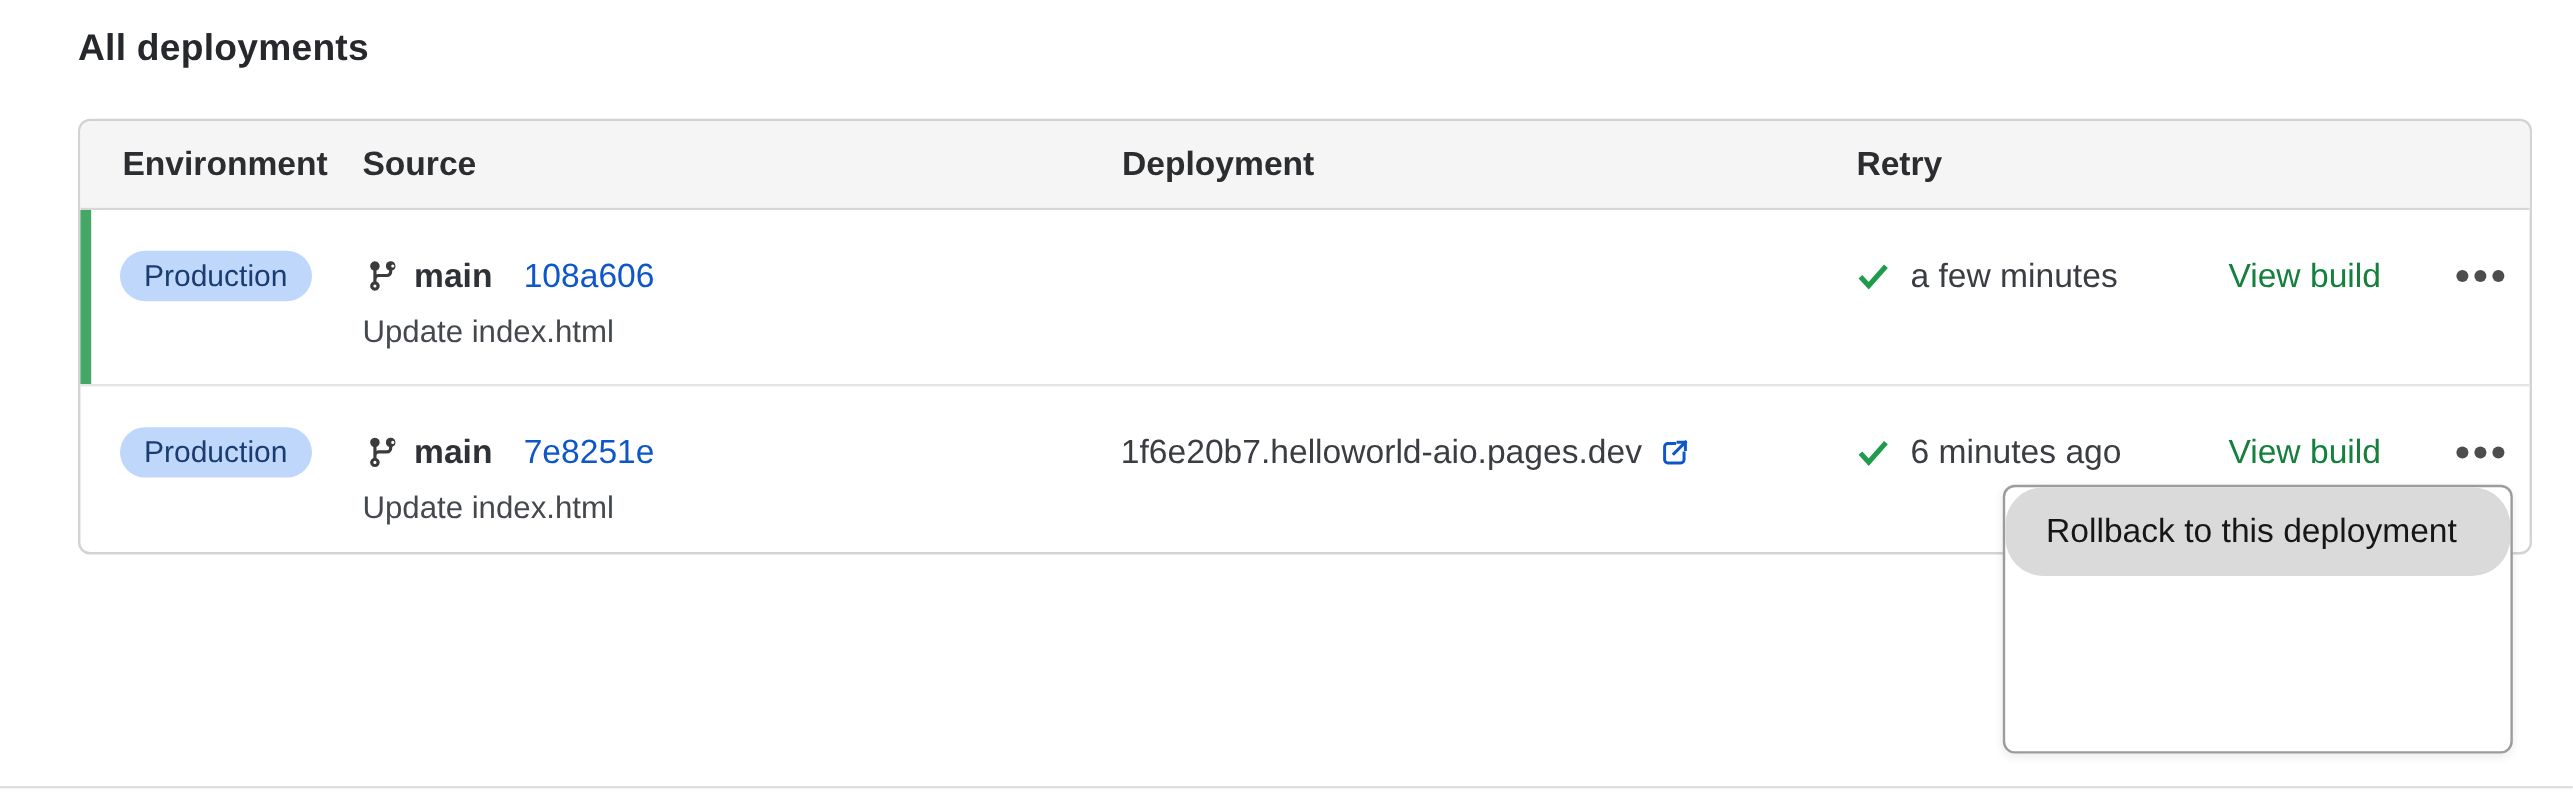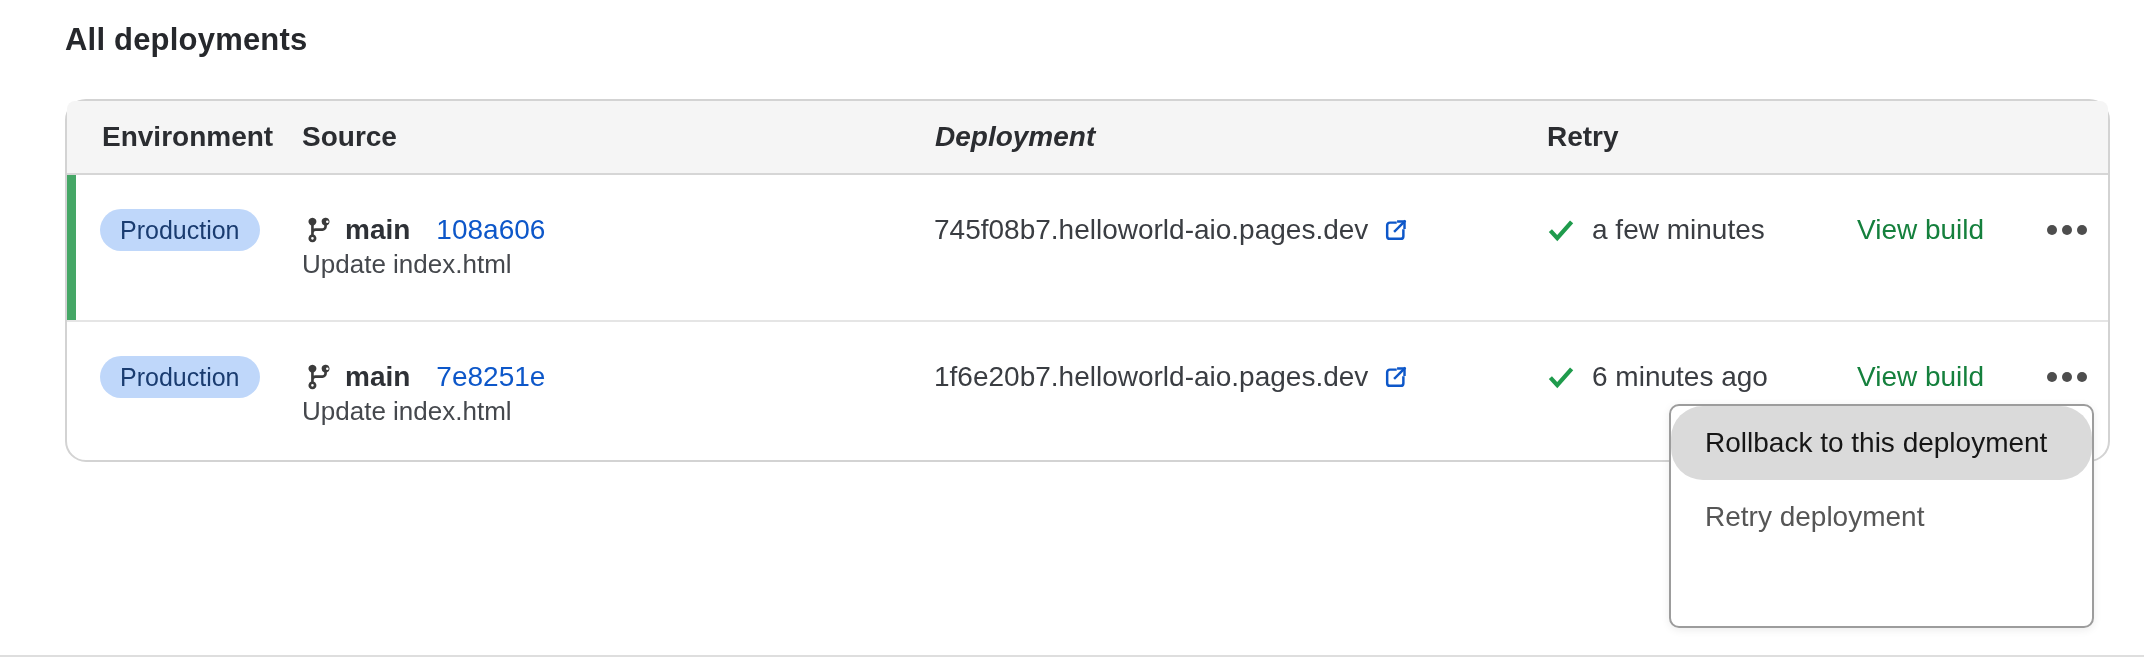--- a/index.html
+++ b/index.html
@@ -9,34 +9,34 @@
     width:2144px; height:662px; position:relative; overflow:hidden;
     color:#33363b;
   }
   .page-title {
     position:absolute; left:65px; top:22px;
     font-size:31px; font-weight:600; color:#26282c; letter-spacing:0.2px;
   }
   
   .card {
     position:absolute; left:65px; top:99px; width:2045px; height:363px;
-    background:#ffffff; border:2px solid #d3d3d3; border-radius:21px;
+    background:#ffffff; border:2px solid #d3d3d3; border-radius:10px;
   }
   .thead {
     position:absolute; left:0; top:0; right:0; height:74px;
     background:#f5f5f5; border-bottom:2px solid #d6d6d6;
     border-radius:8px 8px 0 0;
   }
   .th {
     position:absolute; top:0; height:72px; line-height:72px;
     font-size:28px; font-weight:700; color:#2b2d31;
   }
   .th-env { left:35px; }
   .th-src { left:235px; }
-  .th-dep { left:868px;font-style:italic; }
+  .th-dep { left:868px; }
   .th-sta { left:1480px; }
 
   .row { position:absolute; left:0; right:0;padding-left:40px; }
   .row1 { top:74px;  height:145px; }
   .row2 { top:219px; height:144px; border-top:2px solid #e5e5e5; }
   .active-bar {
     position:absolute; left:0; top:0; width:9px; height:100%;
     background:#45a766; border-radius:0;
   }
   .cell-line1 {
@@ -47,21 +47,21 @@
   .badge {
     background:#bfd7fa; color:#1a3c70;
     font-size:25px; line-height:42px; height:42px;
     padding:0 20px; border-radius:21px; white-space:nowrap;
   }
   .source-wrap { left:238px; }
   .branch-icon { width:28px; height:28px; margin-right:12px; flex:none; }
   .branch-name { font-size:28px; font-weight:700; color:#2e3136; margin-right:26px; }
   .commit-link { font-size:28px; color:#0d57c9; text-decoration:none; cursor:pointer; }
   .commit-msg {
-    position:absolute; left:235px; top:74px;
+    position:absolute; left:235px; top:86px;
     font-size:26px; color:#45484d; white-space:nowrap;
   }
   .dep-wrap { left:867px; }
   .dep-url { font-size:28px; color:#3a3d42; white-space:nowrap; }
   .ext-icon { width:27px; height:27px; margin-left:14px; flex:none; cursor:pointer; }
   .status-wrap { left:1479px; }
   .check-icon { width:30px; height:30px; margin-right:16px; flex:none; }
   .status-text { font-size:28px; color:#3a3d42; white-space:nowrap; }
   .viewbuild-wrap { left:1790px; }
   .view-build { font-size:28px; color:#15803d; text-decoration:none; cursor:pointer; }
@@ -108,30 +108,20 @@
     <div class="cell-line1 source-wrap">
       <span class="branch-icon">
         <svg width="28" height="28" viewBox="0 0 16 16" fill="#3b3b3b">
             <path d="M9.5 3.25a2.25 2.25 0 1 1 3 2.122V6A2.5 2.5 0 0 1 10 8.5H6a1 1 0 0 0-1 1v1.128a2.251 2.251 0 1 1-1.5 0V5.372a2.25 2.25 0 1 1 1.5 0v1.836A2.493 2.493 0 0 1 6 7h4a1 1 0 0 0 1-1v-.628a2.25 2.25 0 0 1-1.5-2.122ZM4.25 13.5a.75.75 0 1 0 0-1.5.75.75 0 0 0 0 1.5Zm8.5-9.5a.75.75 0 1 0 0-1.5.75.75 0 0 0 0 1.5ZM5 3.25a.75.75 0 1 1-1.5 0 .75.75 0 0 1 1.5 0Z"></path>
           </svg>
       </span>
       <span class="branch-name">main</span>
       <a class="commit-link">108a606</a>
     </div>
     <div class="commit-msg">Update index.html</div>
-    <div class="cell-line1 dep-wrap">
-      <span class="dep-url">745f08b7.helloworld-aio.pages.dev</span>
-      <span class="ext-icon">
-        <svg width="27" height="27" viewBox="0 0 24 24" fill="none" stroke="#0d57c9" stroke-width="2.2" stroke-linecap="square">
-            <path d="M12 5H7a2.4 2.4 0 0 0-2.4 2.4V17A2.4 2.4 0 0 0 7 19.4h9.6A2.4 2.4 0 0 0 19 17v-5"></path>
-            <path d="M11.5 12.5 20 4"></path>
-            <path d="M14.5 4H20v5.5"></path>
-          </svg>
-      </span>
-    </div>
     <div class="cell-line1 status-wrap">
       <span class="check-icon">
         <svg width="30" height="30" viewBox="0 0 24 24" fill="none" stroke="#1f9b4c" stroke-width="3.4" stroke-linecap="butt">
             <path d="M3.5 12.5 9 18.5 20.5 5.5"></path>
           </svg>
       </span>
       <span class="status-text">a few minutes</span>
     </div>
     <div class="cell-line1 viewbuild-wrap">
       <a class="view-build">View build</a>
@@ -181,16 +171,15 @@
     <div class="dots-btn">
       <span class="dot"></span>
         <span class="dot"></span>
         <span class="dot"></span>
     </div>
   </div>
 </div>
 
 <div class="context-menu">
   <div class="menu-item highlighted">Rollback to this deployment</div>
-  <div class="menu-item">Retry deployment</div>
 </div>
 
 <div class="bottom-divider"></div>
 
 </body></html>

